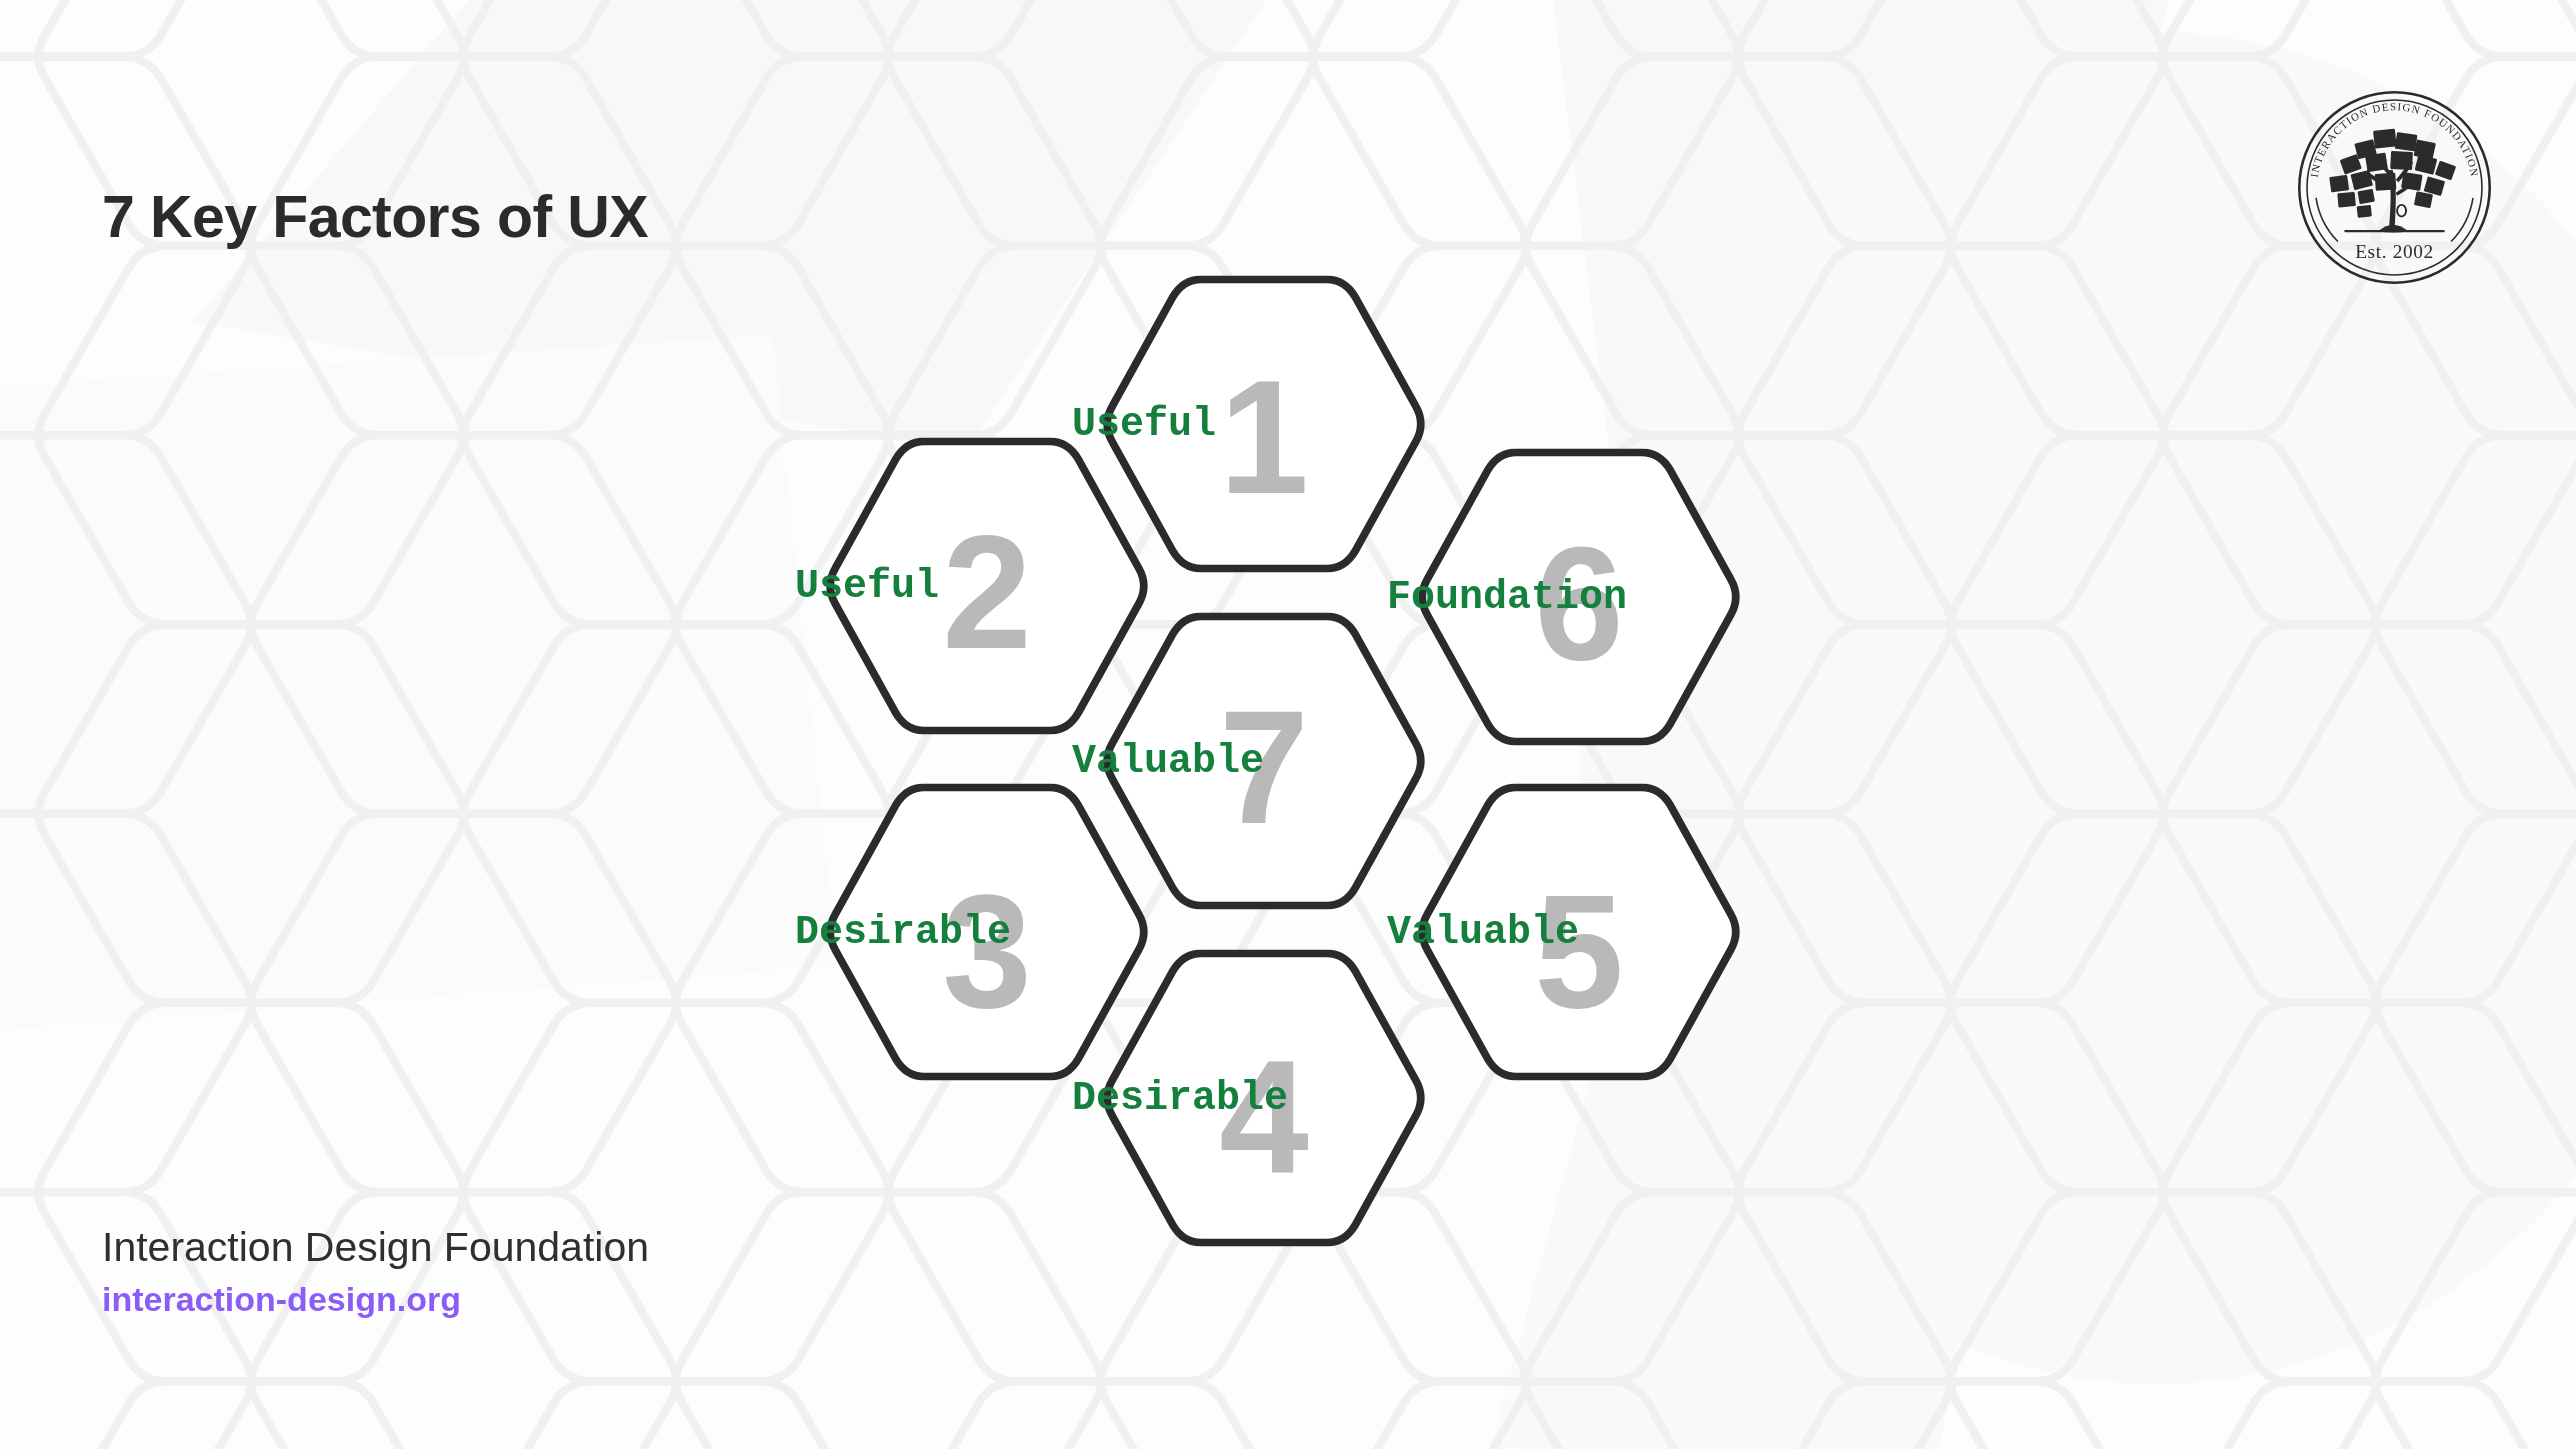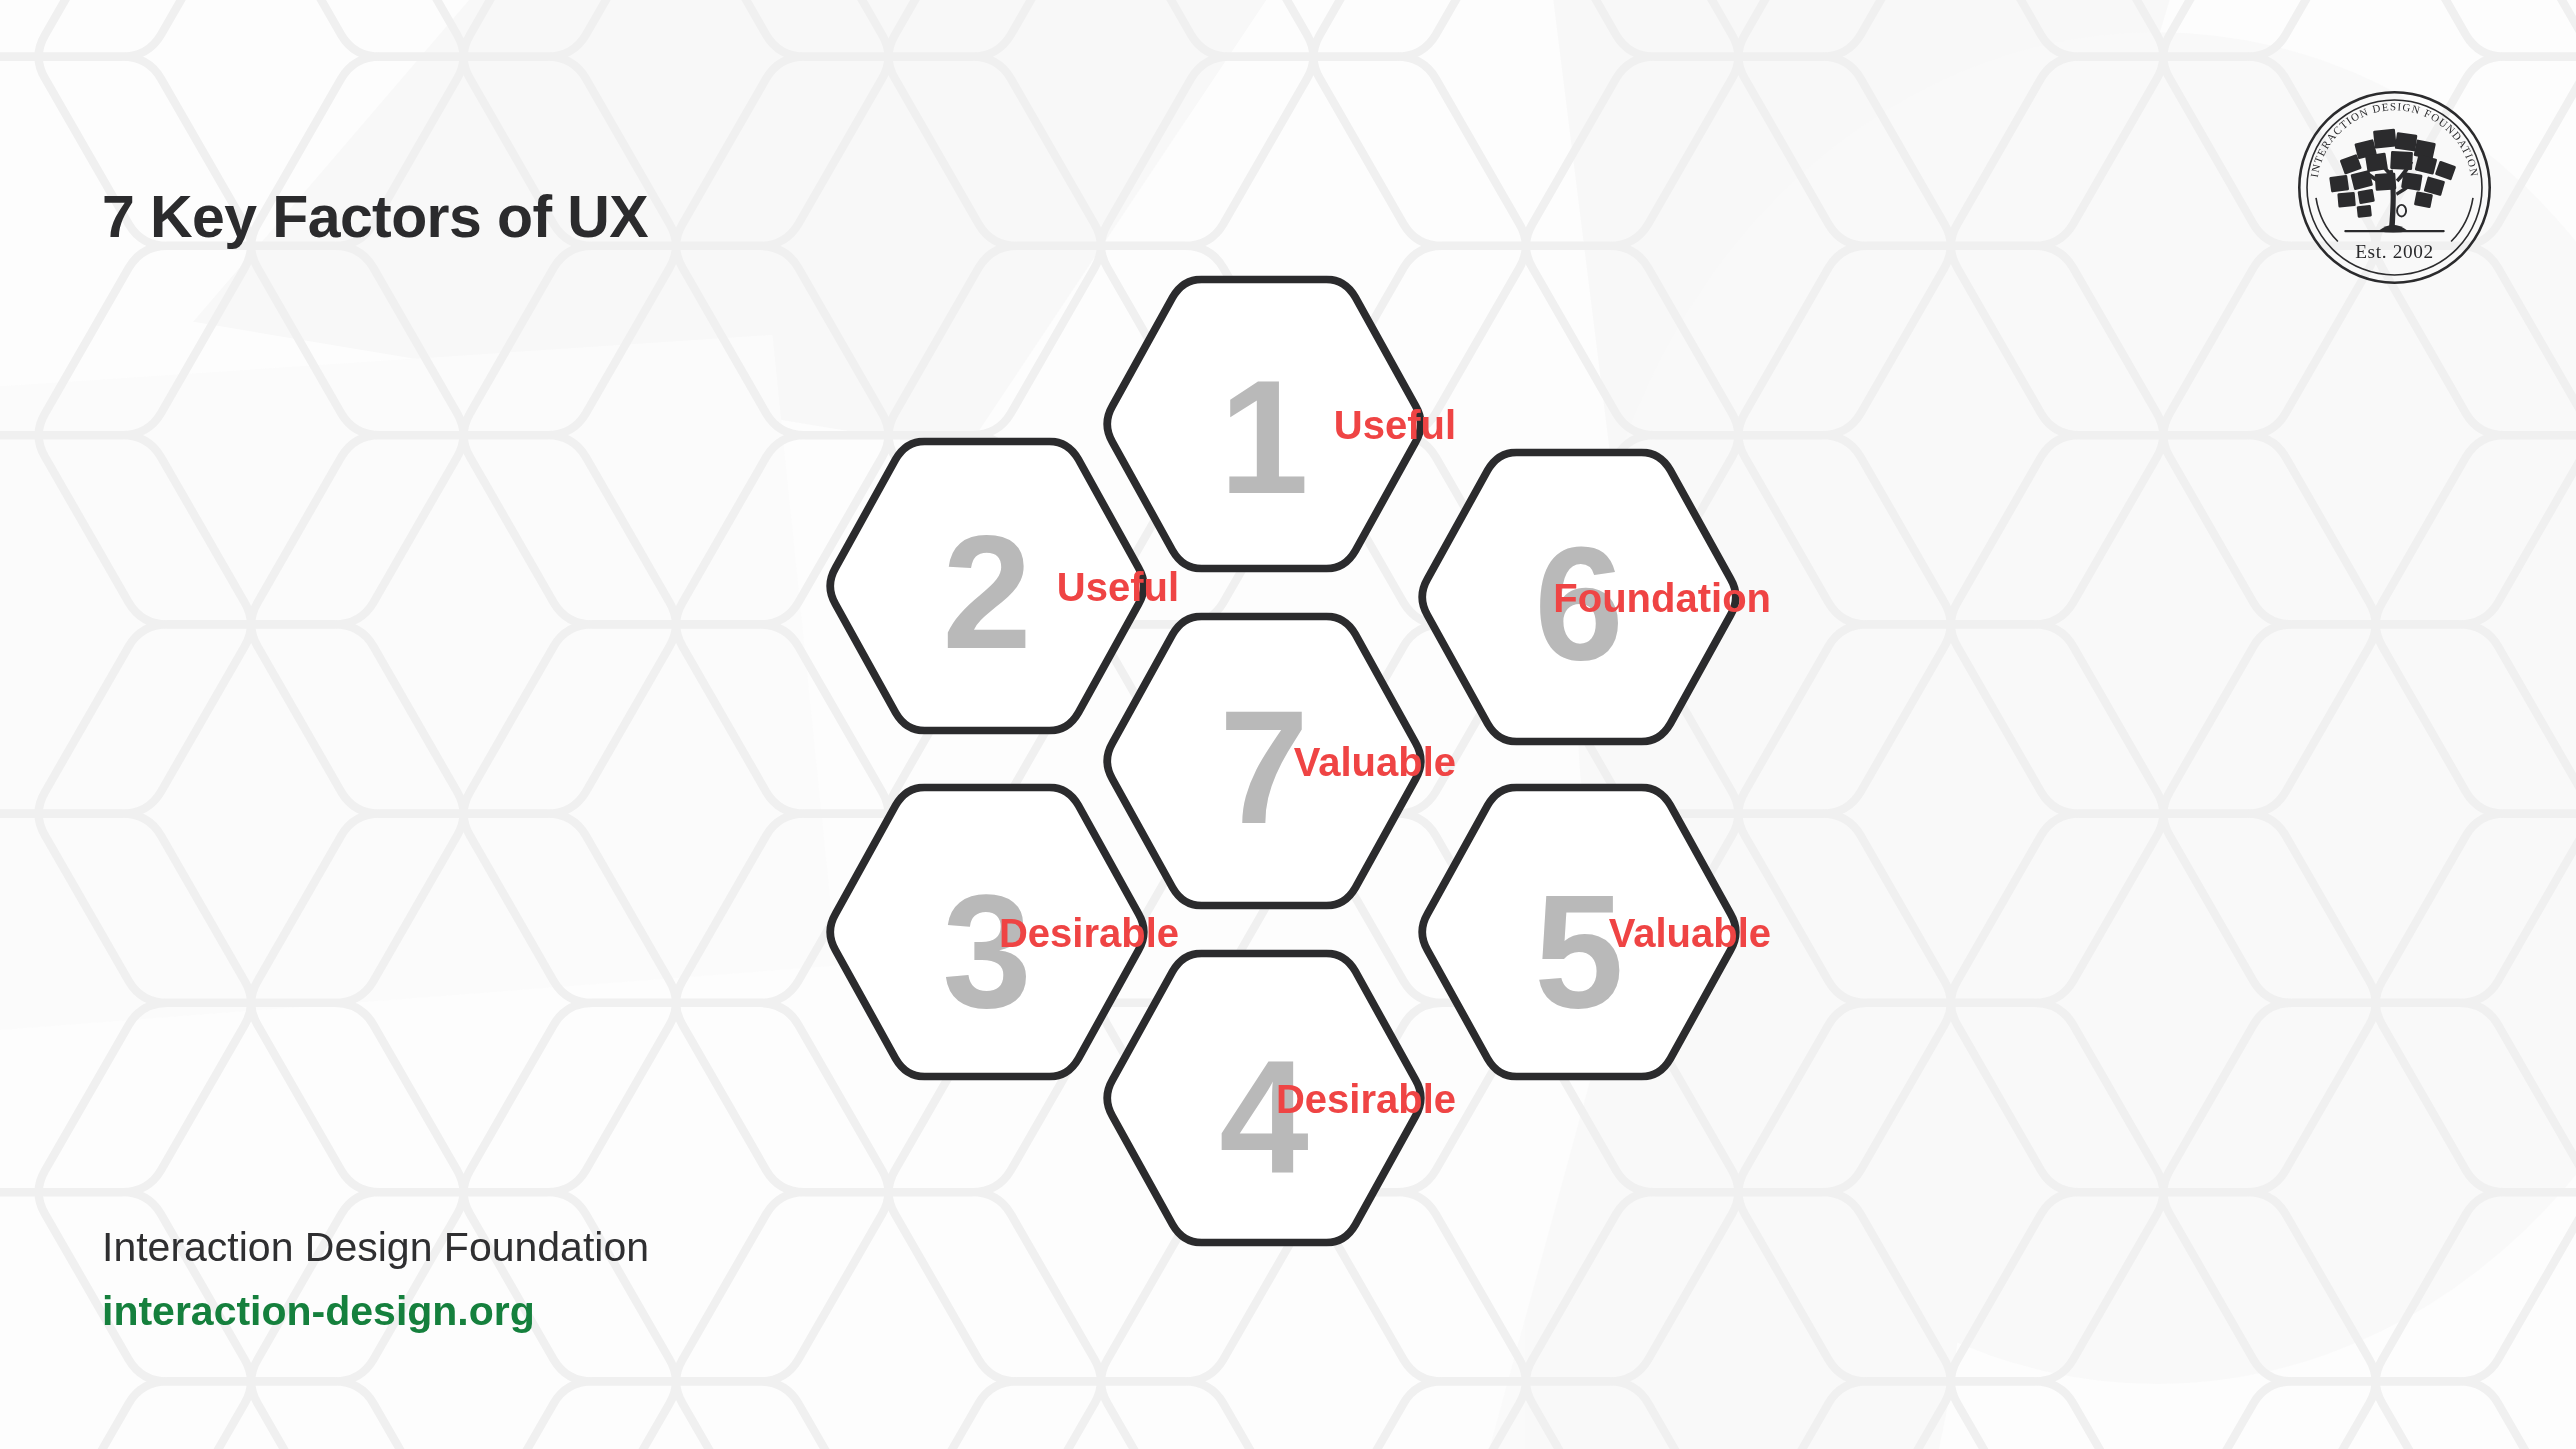--- a/index.html
+++ b/index.html
@@ -52,25 +52,25 @@
     z-index: 5;
     line-height: 1.12;
   }
   #footer .line1 {
     font-size: 41px;
     font-weight: 400;
     color: #2f2f31;
     white-space: nowrap;
   }
   #footer .line2 {
-    font-size: 41px;
-    font-weight: 700;
-    color: #15803d;
-    white-space: nowrap;
-    margin-top: 18px;
+    font-size: 34px;
+    font-weight: 700;
+    color: #8b5cf6;
+    white-space: nowrap;
+    margin-top: 9px;
   }
 
   
   #logo {
     position: absolute;
     left: 2289px;
     top: 82px;
     width: 211px;
     height: 211px;
     z-index: 6;
@@ -112,26 +112,27 @@
     color: #b9b9b9;
     line-height: 1;
     user-select: none;
   }
   .hex .hex-label {
     position: absolute;
     left: -26px;
     right: -26px;
     top: 50%;
     transform: translateY(-50%);
-    text-align: right;
+    text-align: left;
     font-size: 40px;
     font-weight: 700;
-    color: #ef4444;
+    color: #15803d;
     line-height: 1;
     white-space: nowrap;
+    font-family: Liberation Mono, monospace;
   }
   
   .hex.n-up .hex-number { transform: translateY(-42%); }
   .hex.n-mid .hex-number { transform: translateY(-46%); }
   .hex.n-low .hex-number { transform: translateY(-38%); }
 </style>
 </head>
 <body>
 
 <div id="slide">

